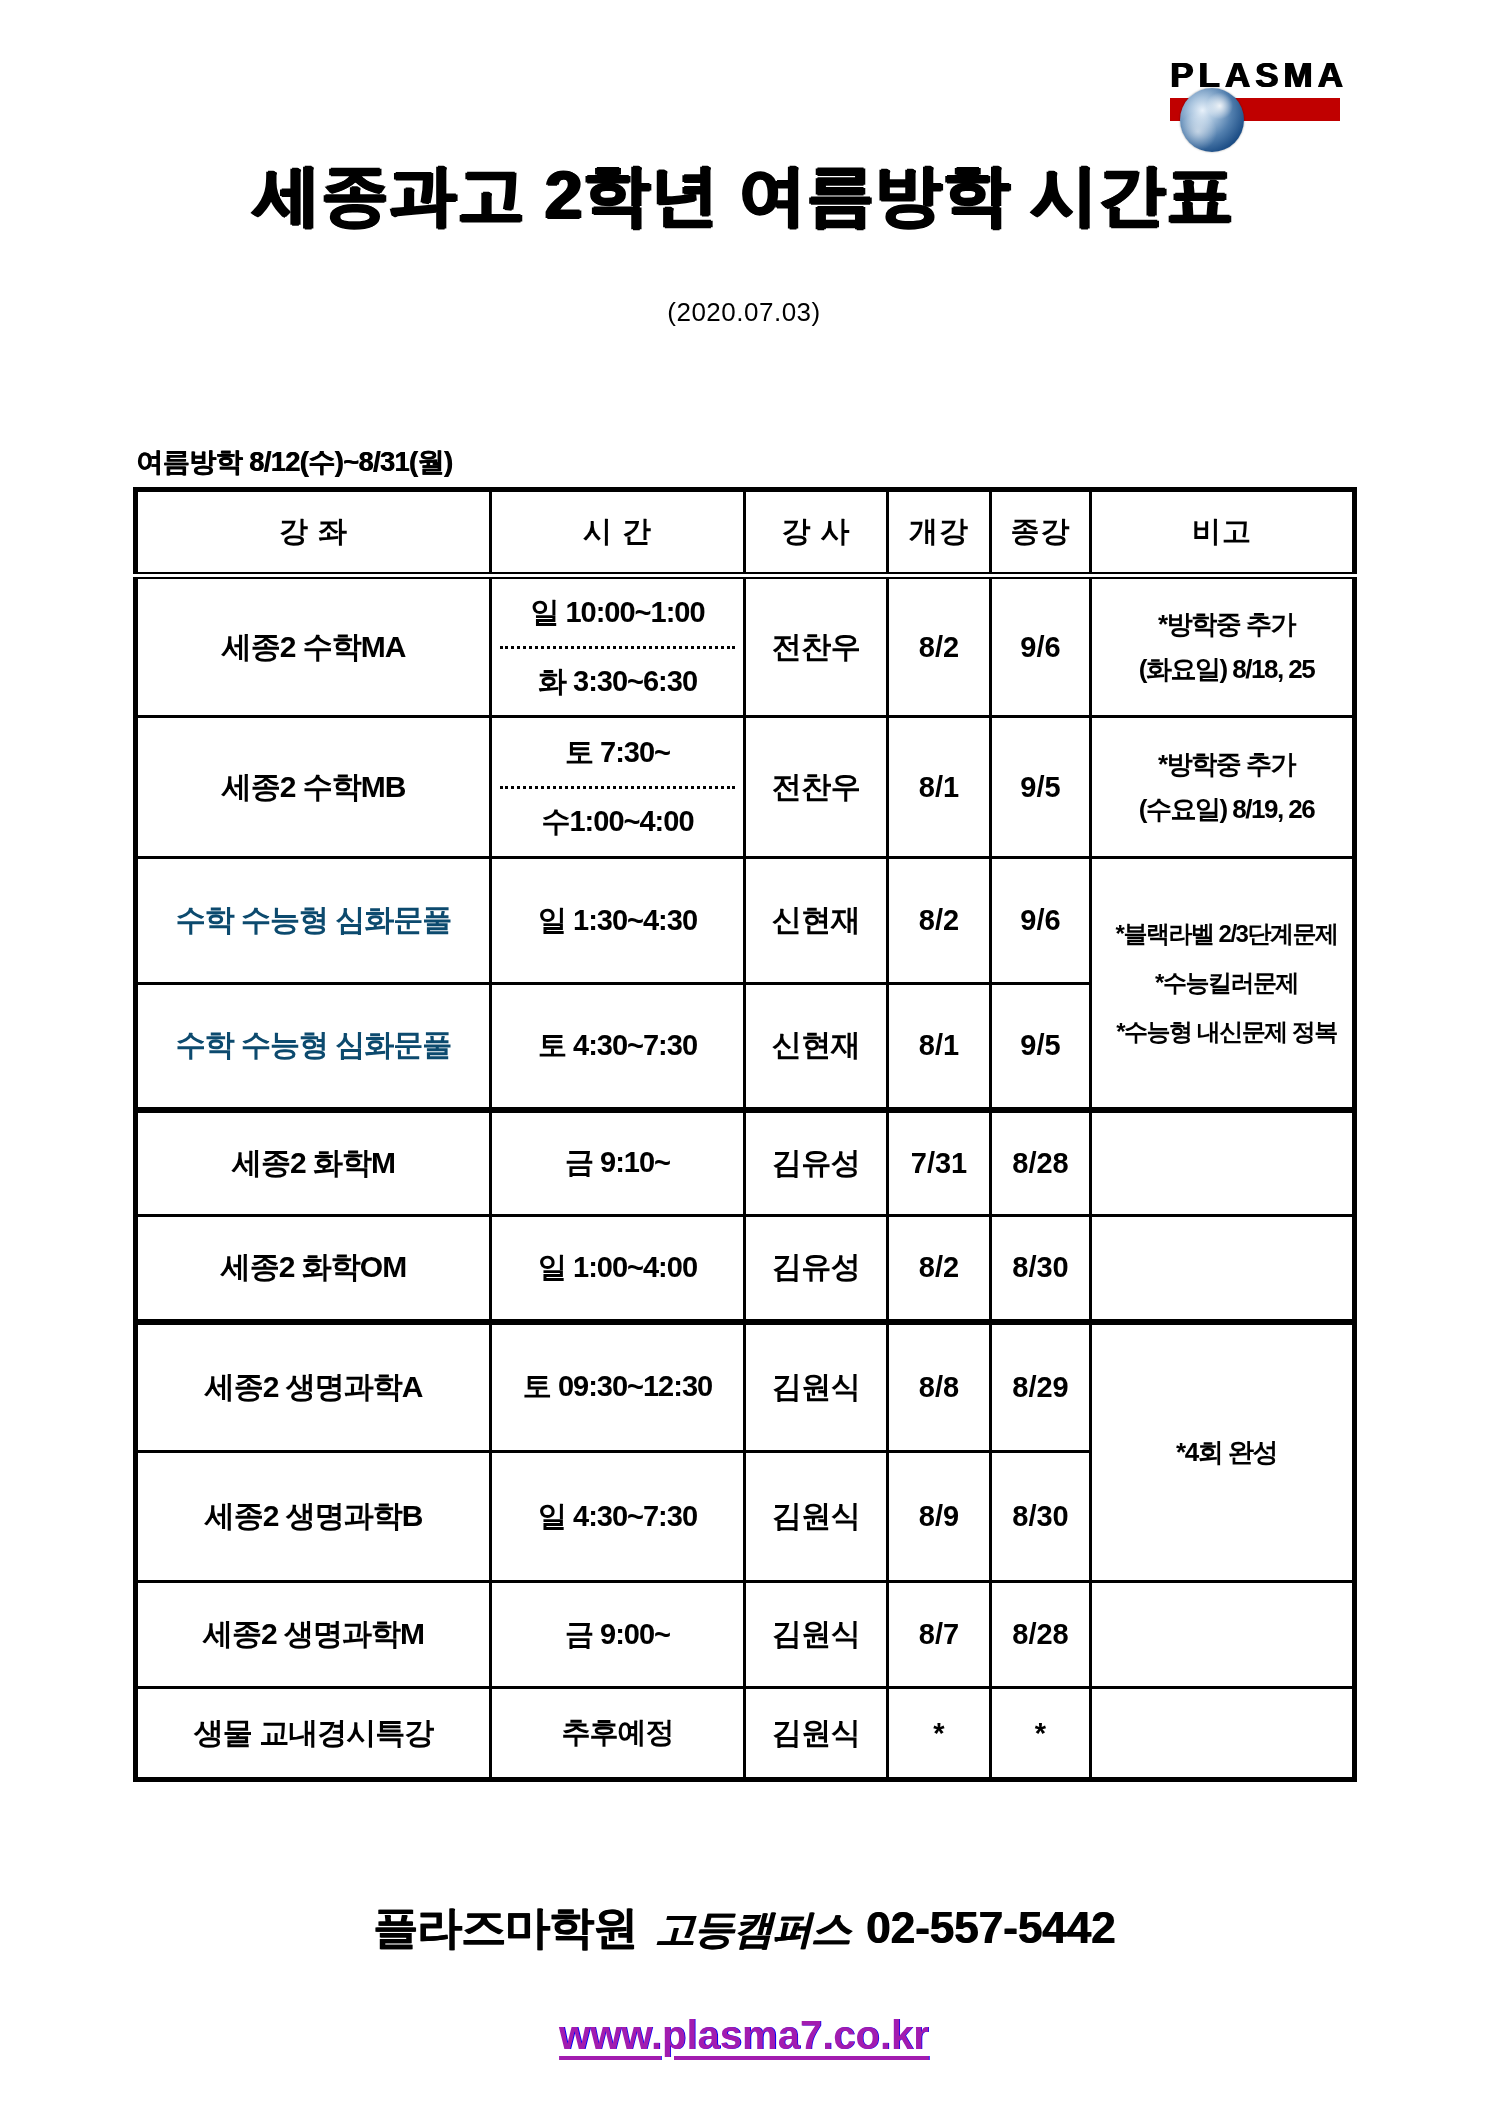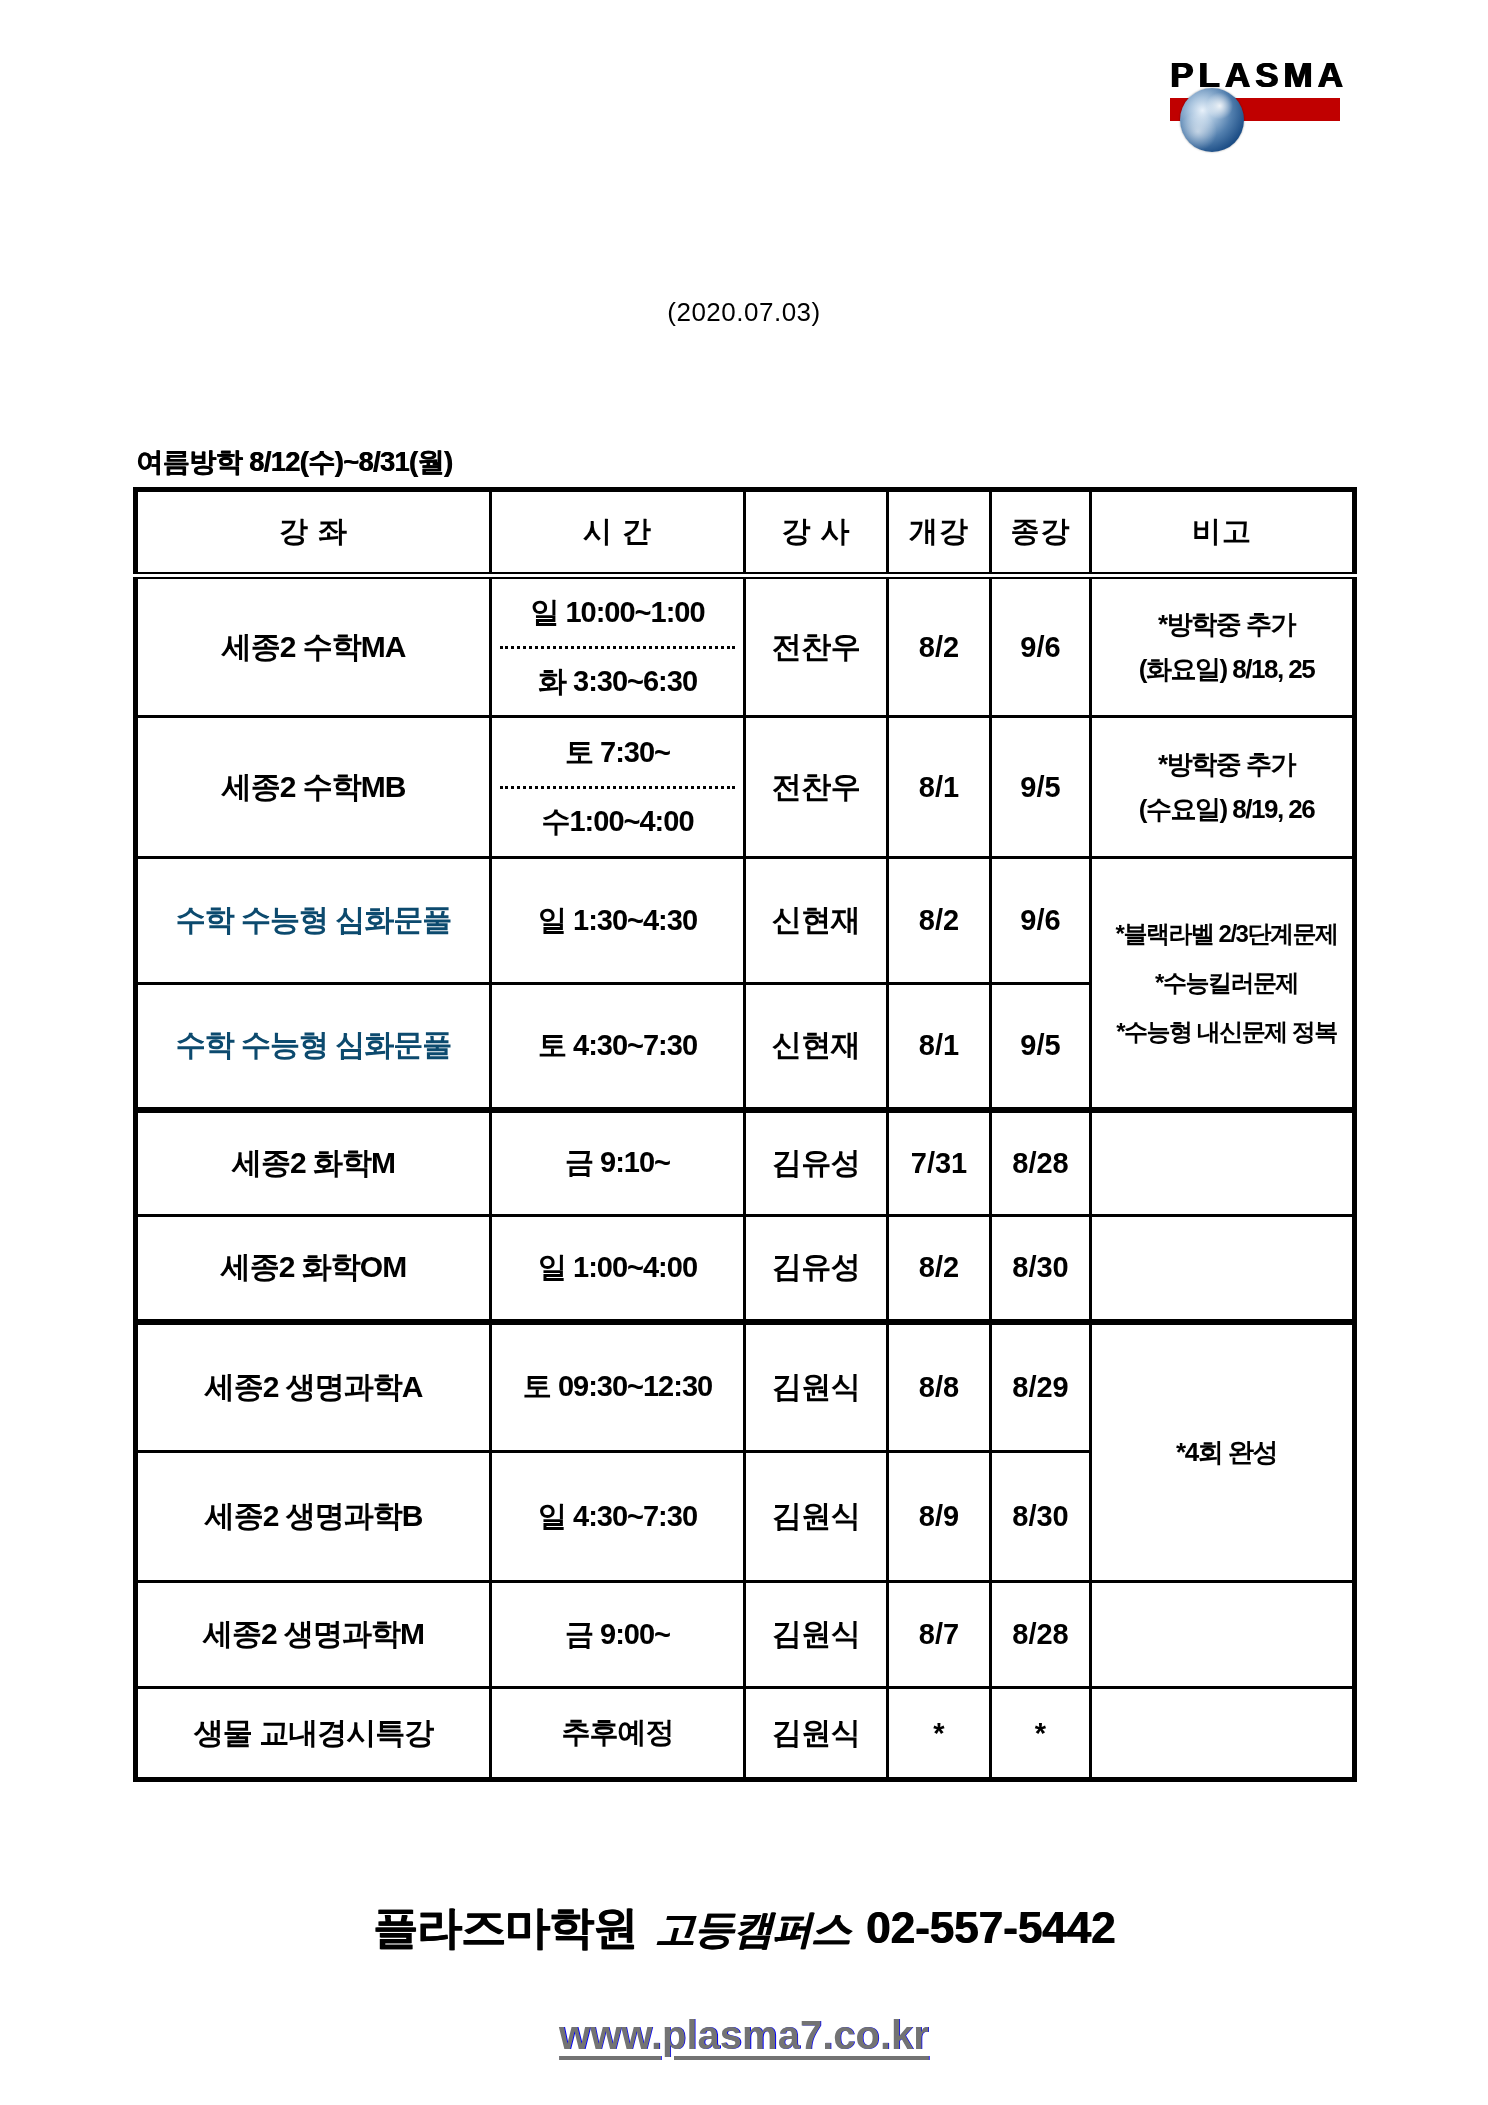--- a/index.html
+++ b/index.html
@@ -92,36 +92,37 @@
     text-align: center; white-space: nowrap;
     font-weight: bold; font-size: 45px; letter-spacing: -1px;
     text-shadow: 1px 0 0 #000;
   }
   .footer-line .campus { font-size: 40px; margin-left: 18px; font-style: italic; }
   .footer-line .phone { font-size: 44px; margin-left: 16px; letter-spacing: 0; }
   .footer-url {
     position: absolute; top: 2013px; left: 0; width: 100%; text-align: center;
   }
   .footer-url a {
-    color: #737373; font-weight: bold; font-size: 40px;
+    color: #a21caf; font-weight: bold; font-size: 40px;
     text-decoration: underline; text-underline-offset: 7px; cursor: pointer;
     text-shadow: 0.8px 0 0 #0000FF;
   }
 </style>
 </head>
 <body>
 
 <div class="page">
 
   <div class="logo">
     <div class="logo-text">PLASMA</div>
     <div class="logo-bar"></div>
     <div class="globe"></div>
   </div>
 
+  <div class="title">세종과고 2학년 여름방학 시간표</div>
   <div class="doc-date">(2020.07.03)</div>
   <div class="period-label">여름방학 8/12(수)~8/31(월)</div>
 
   <table class="schedule">
     <colgroup>
       <col style="width:355px">
         <col style="width:254px">
         <col style="width:143px">
       <col style="width:103px">
         <col style="width:100px">

